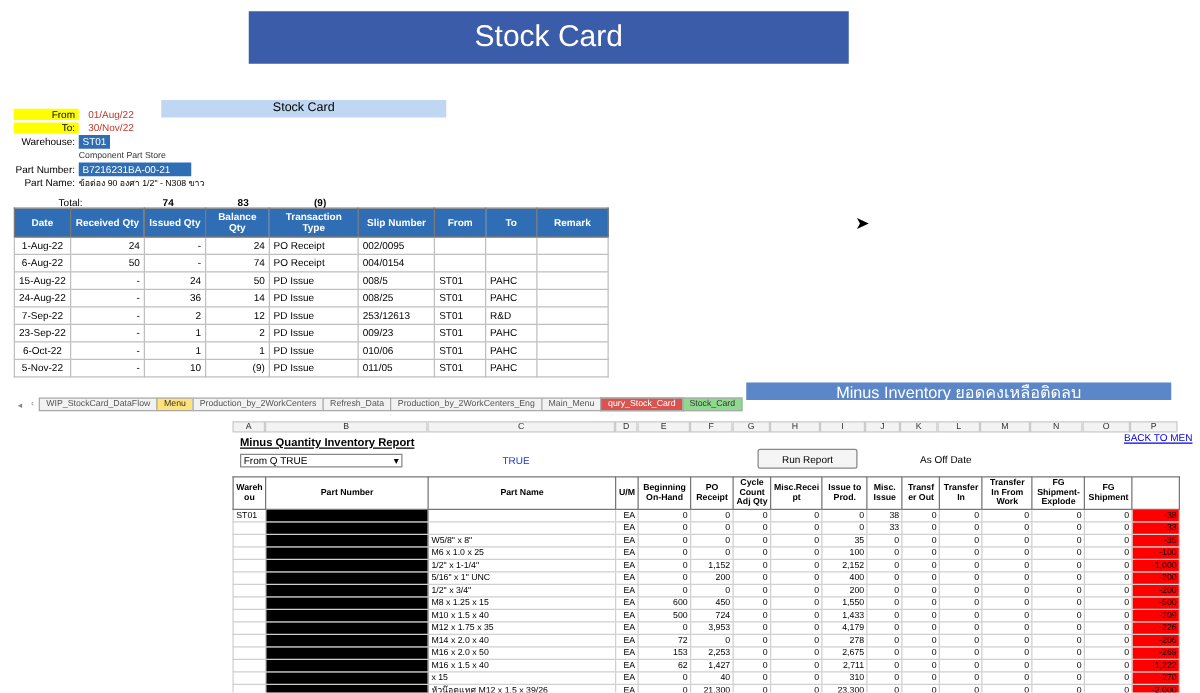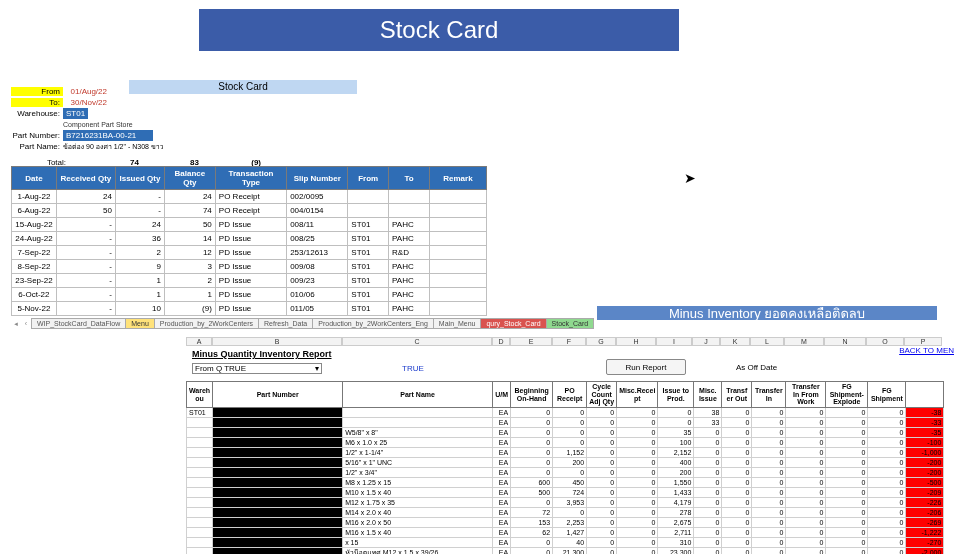--- a/index.html
+++ b/index.html
@@ -143,21 +143,21 @@
             <td class="l"></td>
             <td class="l"></td>
             <td class="l"></td>
           </tr>
           <tr>
             <td class="c">15-Aug-22</td>
             <td>-</td>
             <td>24</td>
             <td>50</td>
             <td class="l">PD Issue</td>
-            <td class="l">008/11</td>
+            <td class="l">008/5</td>
             <td class="l">ST01</td>
             <td class="l">PAHC</td>
             <td class="l"></td>
           </tr>
           <tr>
             <td class="c">24-Aug-22</td>
             <td>-</td>
             <td>36</td>
             <td>14</td>
             <td class="l">PD Issue</td>
@@ -168,31 +168,20 @@
           </tr>
           <tr>
             <td class="c">7-Sep-22</td>
             <td>-</td>
             <td>2</td>
             <td>12</td>
             <td class="l">PD Issue</td>
             <td class="l">253/12613</td>
             <td class="l">ST01</td>
             <td class="l">R&amp;D</td>
-            <td class="l"></td>
-          </tr>
-          <tr>
-            <td class="c">8-Sep-22</td>
-            <td>-</td>
-            <td>9</td>
-            <td>3</td>
-            <td class="l">PD Issue</td>
-            <td class="l">009/08</td>
-            <td class="l">ST01</td>
-            <td class="l">PAHC</td>
             <td class="l"></td>
           </tr>
           <tr>
             <td class="c">23-Sep-22</td>
             <td>-</td>
             <td>1</td>
             <td>2</td>
             <td class="l">PD Issue</td>
             <td class="l">009/23</td>
             <td class="l">ST01</td>

